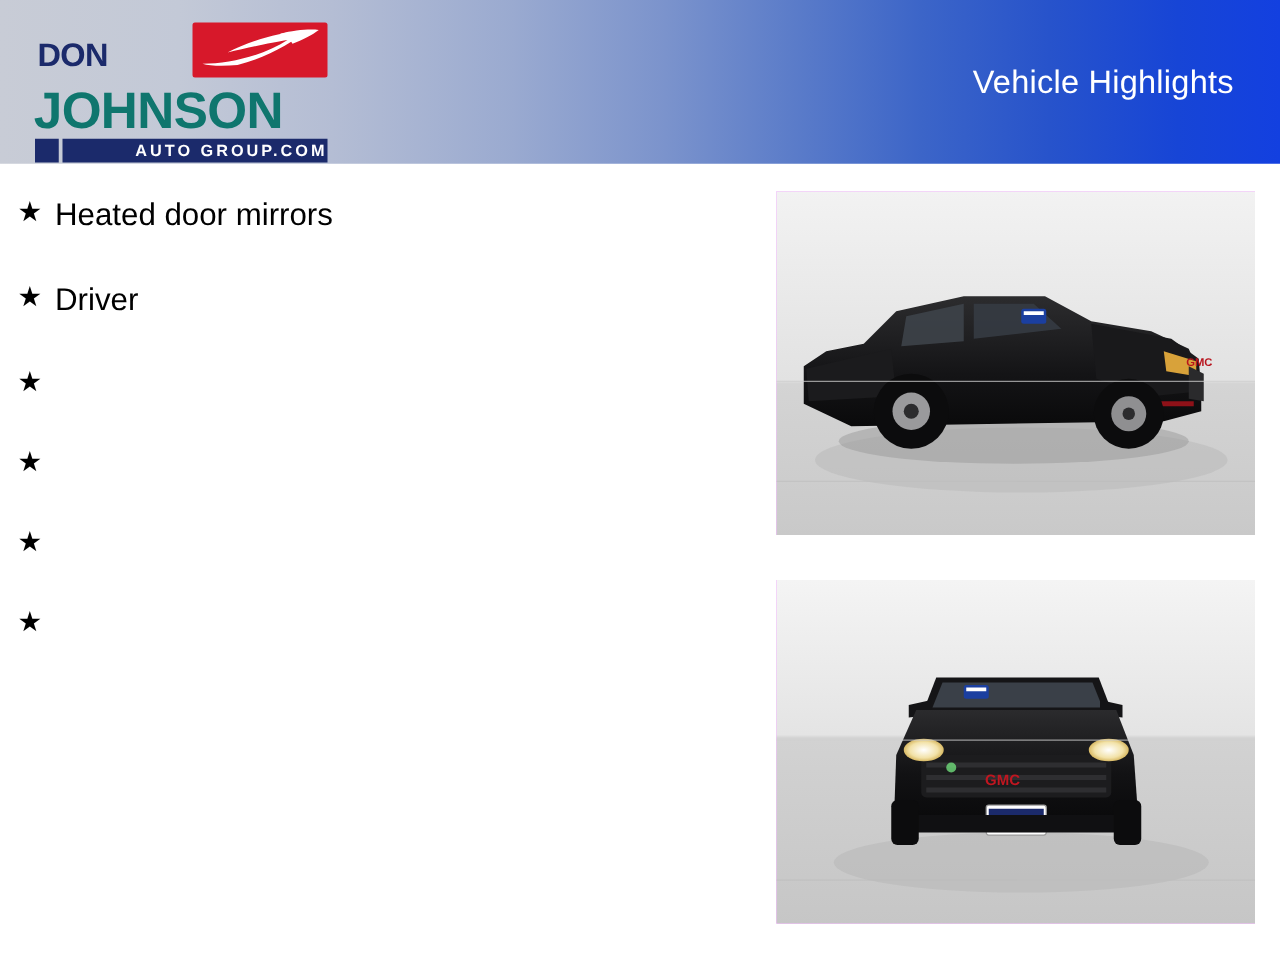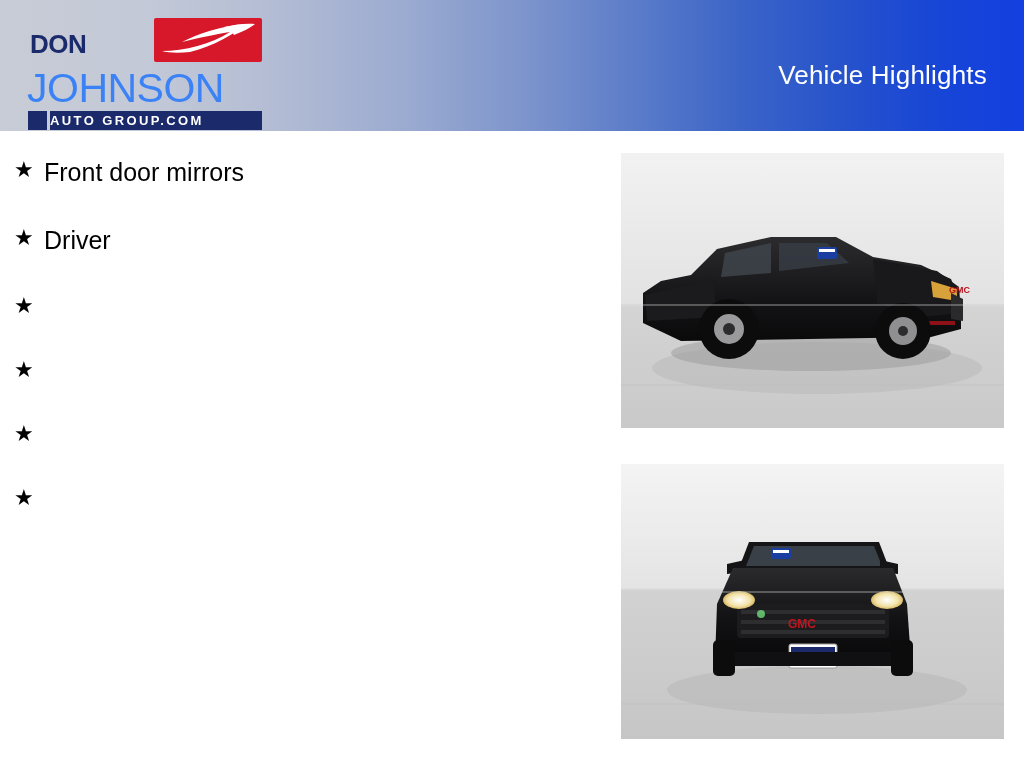--- a/index.html
+++ b/index.html
@@ -40,21 +40,20 @@
         #1340e0 100%);
   }
   .header-title {
     position: absolute;
     right: 37px;
     top: 50px;
     color: #ffffff;
     font-size: 26px;
     letter-spacing: 0.2px;
     white-space: nowrap;
-    margin-top: 10px;
   }
 
   
   .logo {
     position: absolute;
     left: 14px;
     top: 10px;
     width: 248px;
     height: 118px;
   }
@@ -67,24 +66,24 @@
     font-size: 26px;
     letter-spacing: -0.5px;
     color: #1b2a6b;
     line-height: 44px;
   }
   .logo-line2 {
     position: absolute;
     left: 13px;
     top: 56px;
     font-family: "Liberation Sans", sans-serif;
-    font-weight: normal;
+    font-weight: bold;
     font-size: 41px;
     letter-spacing: -0.5px;
-    color: #3b82f6;
+    color: #0f766e;
     line-height: 44px;
   }
   .logo-swoosh {
     position: absolute;
     left: 140px;
     top: 8px;
     width: 108px;
     height: 44px;
     background: #d7182a;
     border-radius: 2px;
@@ -99,21 +98,21 @@
     position: absolute;
     left: 36px;
     top: 101px;
     width: 212px;
     height: 19px;
     background: #1b2a6b;
     color: #ffffff;
     font-size: 13px;
     font-weight: bold;
     letter-spacing: 2.4px;
-    text-align: left;
+    text-align: right;
     line-height: 19px;
     box-sizing: border-box;
   }
   .logo-square {
     position: absolute;
     left: 14px;
     top: 101px;
     width: 19px;
     height: 19px;
     background: #1b2a6b;
@@ -194,21 +193,21 @@
     </div>
     <div class="logo-line2">JOHNSON</div>
     <div class="logo-square"></div>
     <div class="logo-tag">AUTO GROUP.COM</div>
   </div>
 
   <div class="features">
 
     <div class="feature">
       <span class="feature-bullet">★</span>
-      <span class="feature-label">Front door mirrors</span>
+      <span class="feature-label">Heated door mirrors</span>
     </div>
 
     <div class="feature">
       <span class="feature-bullet">★</span>
       <span class="feature-label">Driver</span>
     </div>
 
     <div class="feature">
       <span class="feature-bullet">★</span>
     </div>

